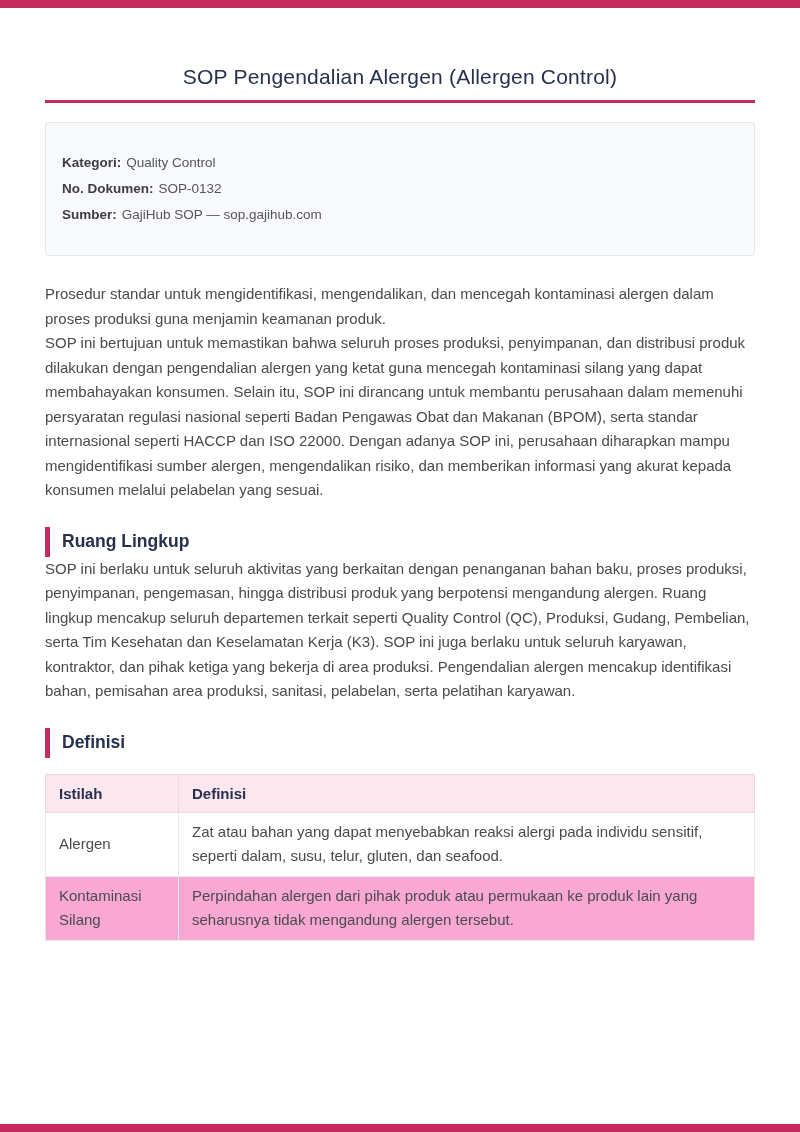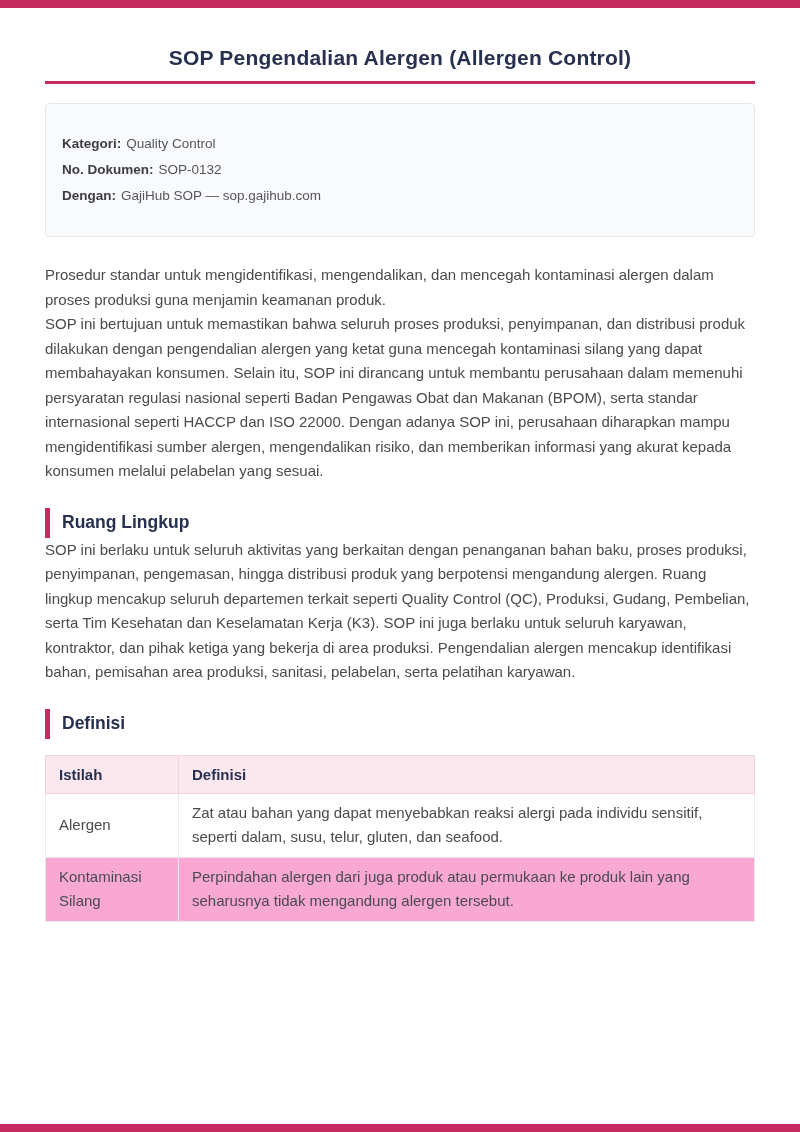--- a/index.html
+++ b/index.html
@@ -20,24 +20,24 @@
     position:absolute;left:0;width:800px;height:8px;
     background:var(--accent);
   }
   .edge-bar.top{top:0;}
   .edge-bar.bottom{bottom:0;}
   .content{
     padding:0 45px;
   }
   h1.doc-title{
     margin:0;
-    padding-top:46px;
+    padding-top:65px;
     text-align:center;
     font-size:21px;
-    font-weight:bold;
+    font-weight:normal;
     color:var(--heading);
     letter-spacing:0.2px;
   }
   .title-rule{
     height:3px;
     background:var(--accent);
     margin-top:11px;
   }
   .meta-box{
     margin-top:19px;
@@ -117,21 +117,21 @@
   <div class="title-rule"></div>
 
   <div class="meta-box">
     <div class="meta-row">
       <span class="meta-label">Kategori:</span><span class="meta-value">Quality Control</span>
     </div>
     <div class="meta-row">
       <span class="meta-label">No. Dokumen:</span><span class="meta-value">SOP-0132</span>
     </div>
     <div class="meta-row">
-      <span class="meta-label">Dengan:</span><span class="meta-value">GajiHub SOP — sop.gajihub.com</span>
+      <span class="meta-label">Sumber:</span><span class="meta-value">GajiHub SOP — sop.gajihub.com</span>
     </div>
   </div>
 
   <p class="body-text intro">Prosedur standar untuk mengidentifikasi, mengendalikan, dan mencegah kontaminasi alergen dalam proses produksi guna menjamin keamanan produk.</p>
 
   <div class="section">
     <p class="body-text section-body">SOP ini bertujuan untuk memastikan bahwa seluruh proses produksi, penyimpanan, dan distribusi produk dilakukan dengan pengendalian alergen yang ketat guna mencegah kontaminasi silang yang dapat membahayakan konsumen. Selain itu, SOP ini dirancang untuk membantu perusahaan dalam memenuhi persyaratan regulasi nasional seperti Badan Pengawas Obat dan Makanan (BPOM), serta standar internasional seperti HACCP dan ISO 22000. Dengan adanya SOP ini, perusahaan diharapkan mampu mengidentifikasi sumber alergen, mengendalikan risiko, dan memberikan informasi yang akurat kepada konsumen melalui pelabelan yang sesuai.</p>
   </div>
 
   <div class="section">
@@ -157,21 +157,21 @@
           <th>Definisi</th>
         </tr>
       </thead>
       <tbody>
         <tr>
           <td>Alergen</td>
           <td>Zat atau bahan yang dapat menyebabkan reaksi alergi pada individu sensitif, seperti dalam, susu, telur, gluten, dan seafood.</td>
         </tr>
         <tr class="row-alt">
           <td>Kontaminasi Silang</td>
-          <td>Perpindahan alergen dari juga produk atau permukaan ke produk lain yang seharusnya tidak mengandung alergen tersebut.</td>
+          <td>Perpindahan alergen dari pihak produk atau permukaan ke produk lain yang seharusnya tidak mengandung alergen tersebut.</td>
         </tr>
       </tbody>
     </table>
   </div>
 
 </div>
 
 <div class="edge-bar bottom"></div>
 
 </body></html>

